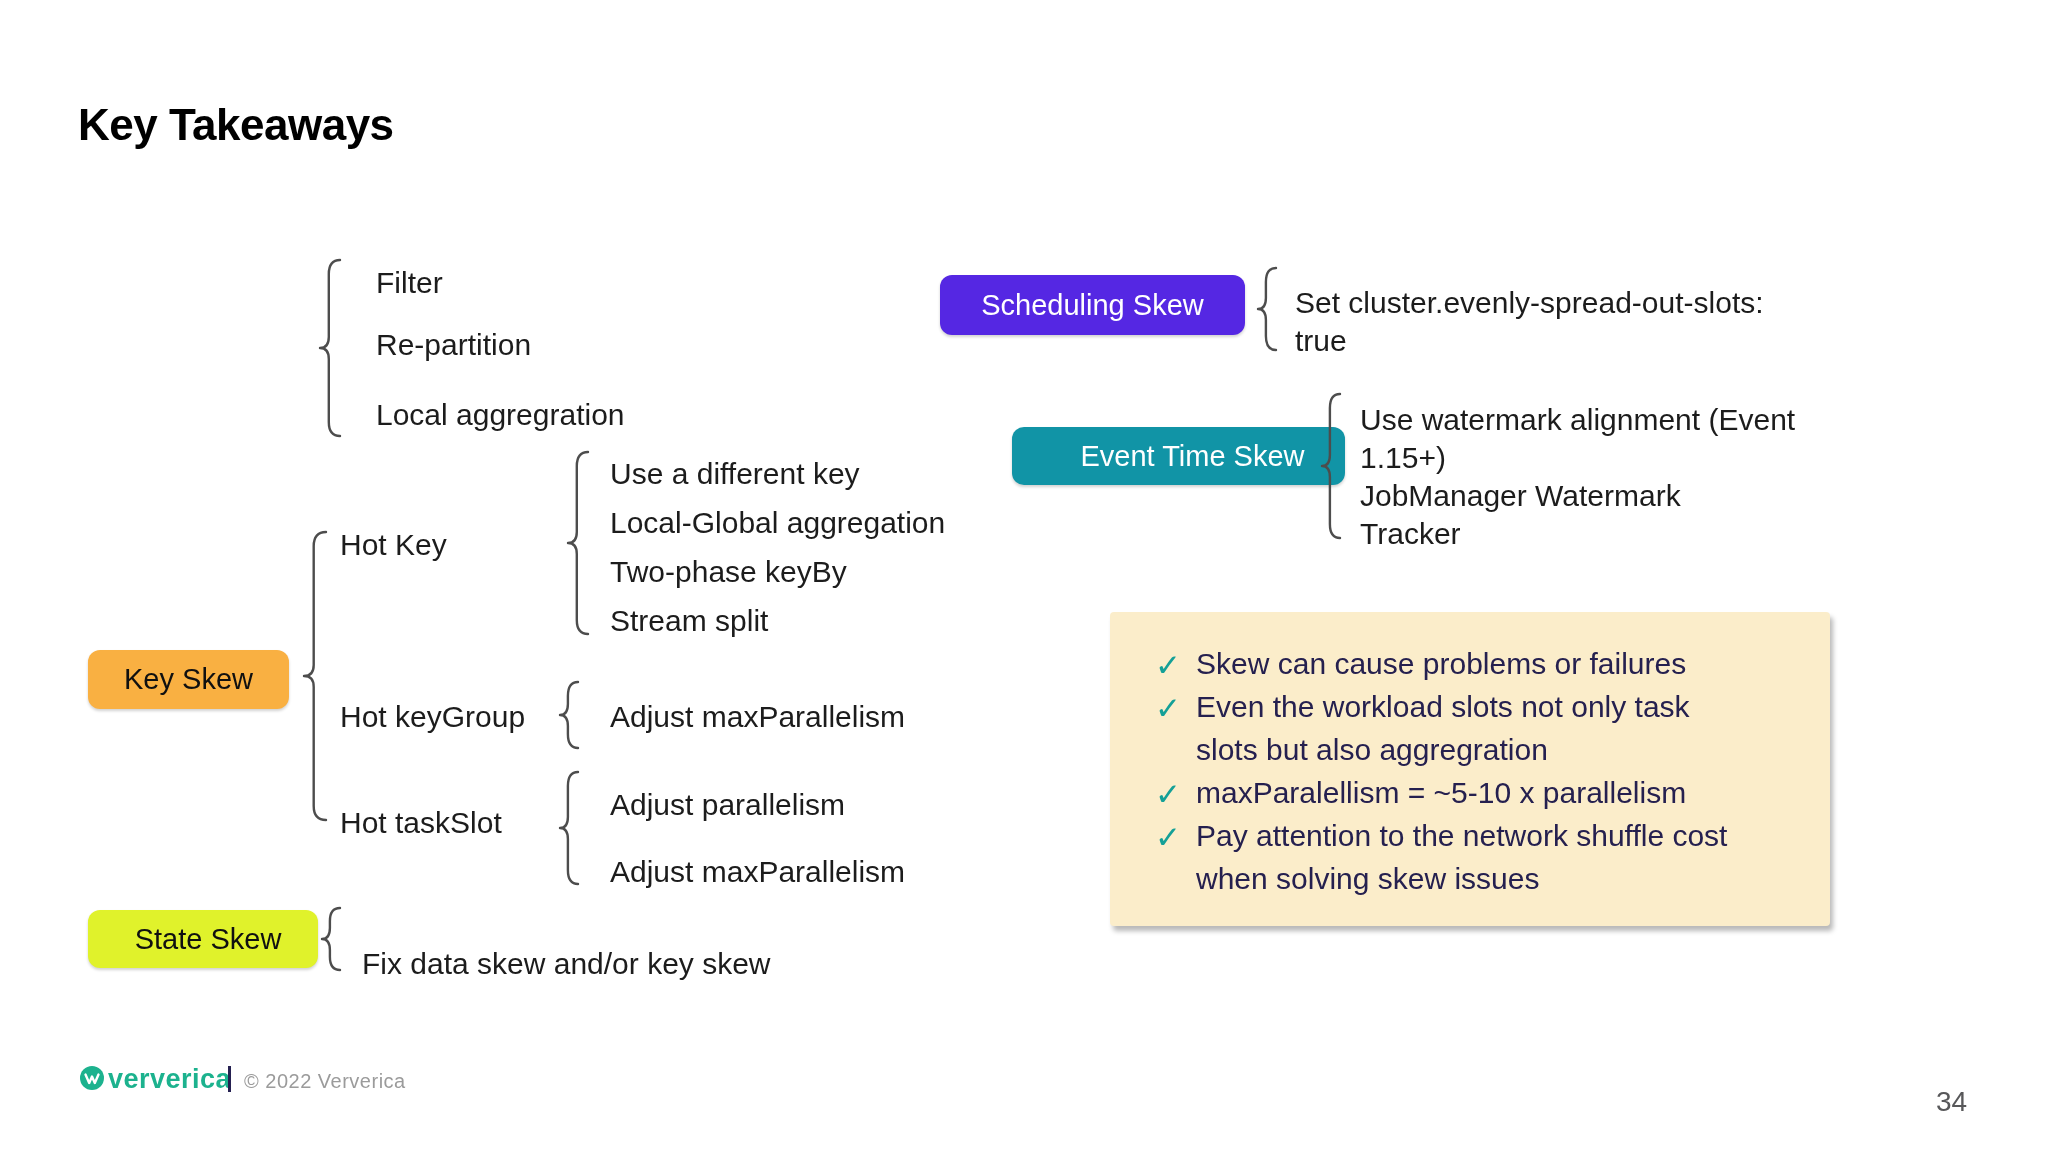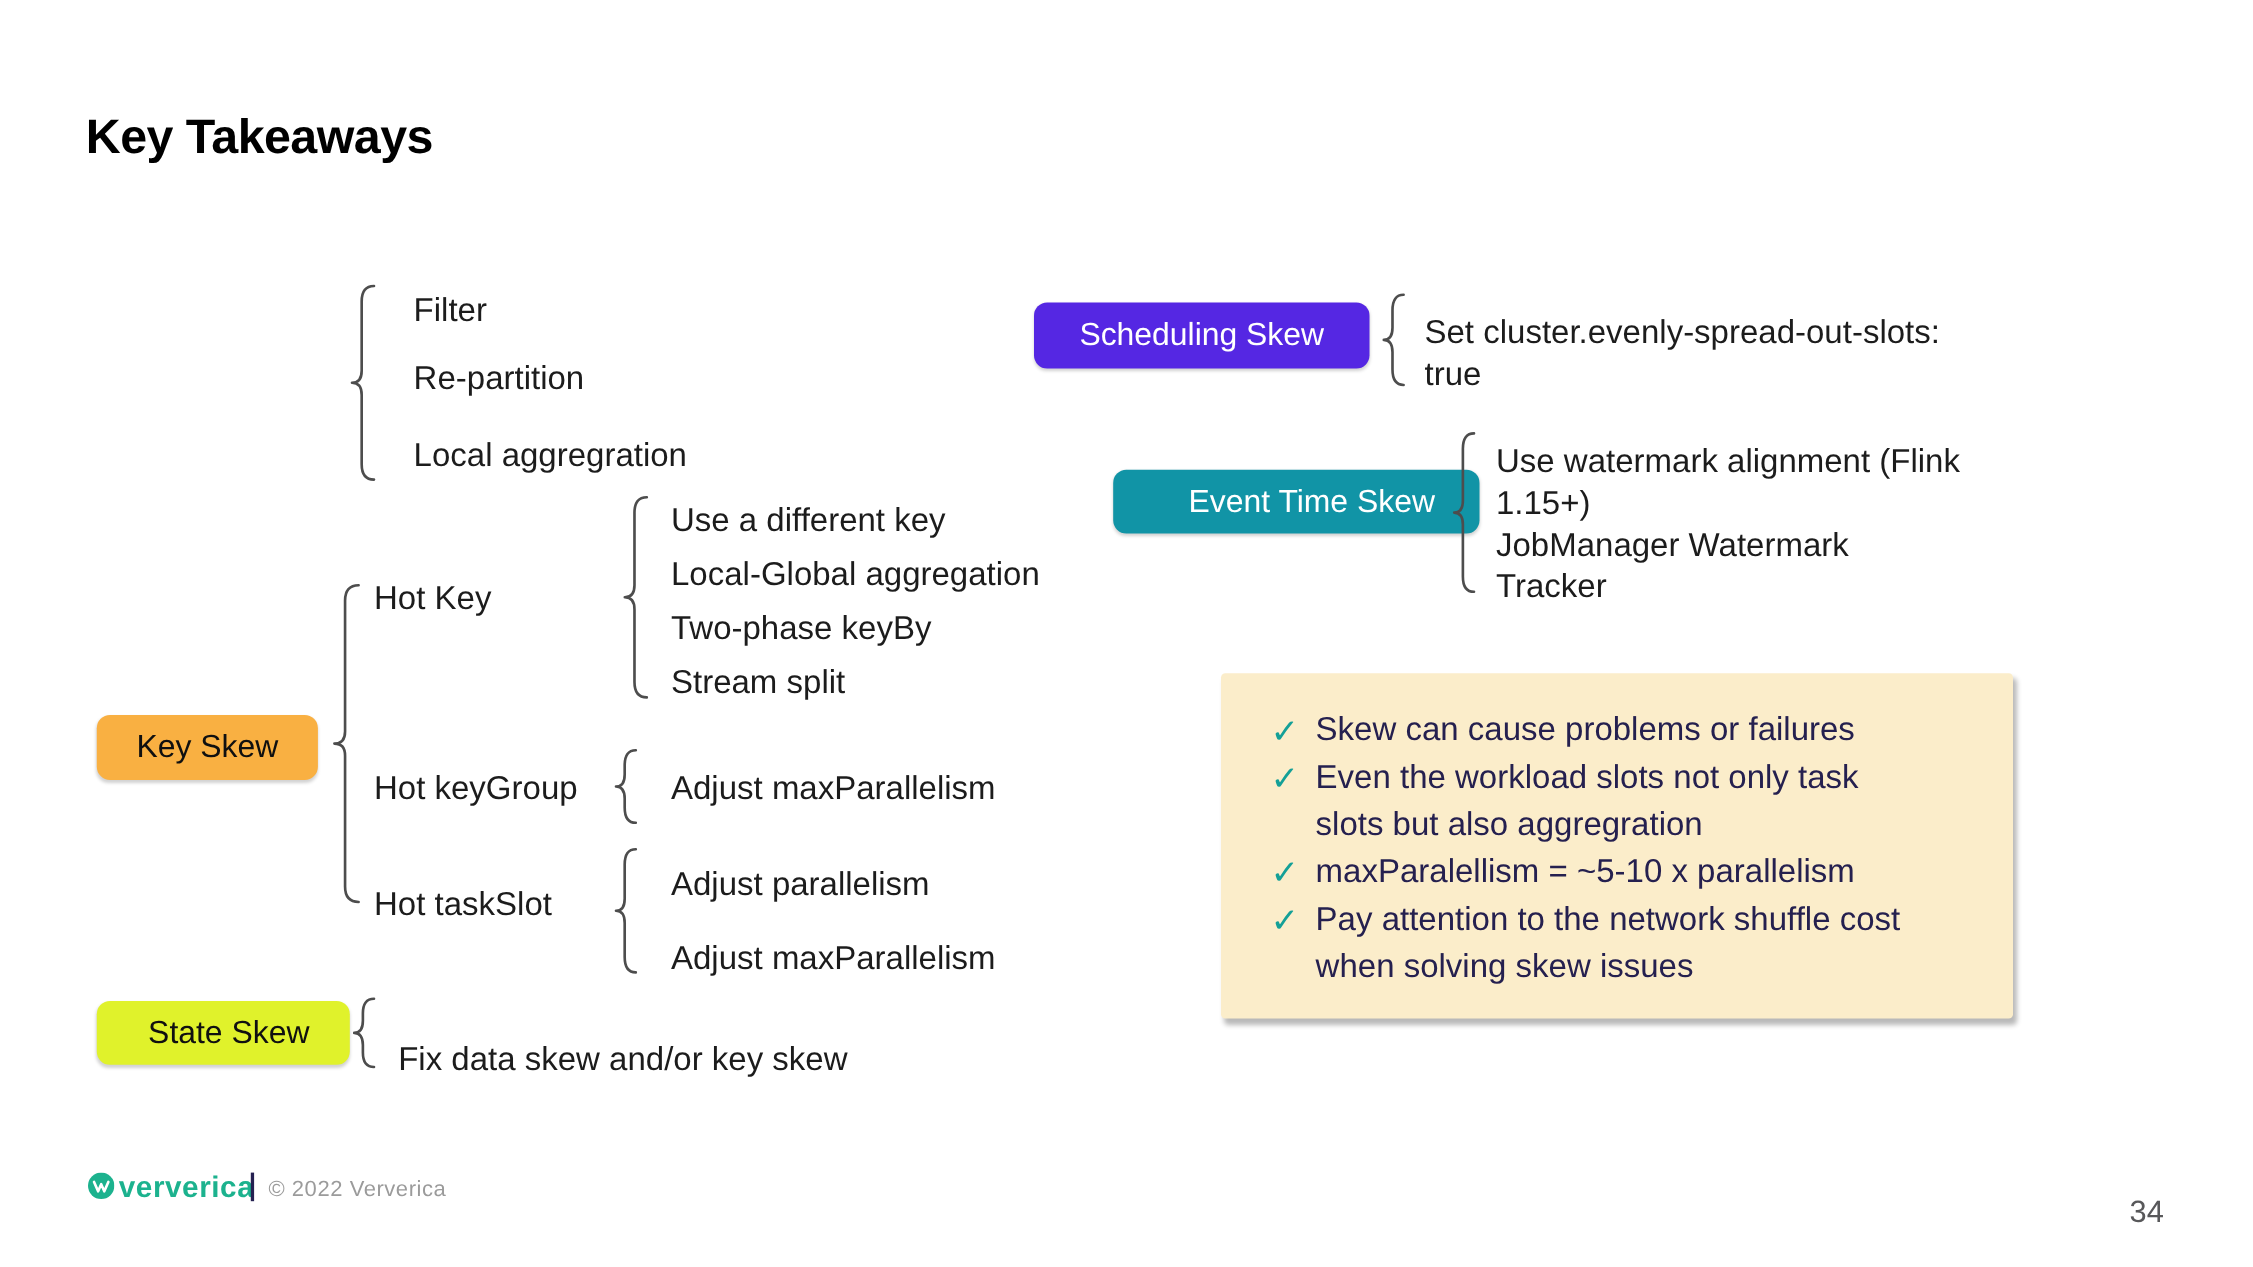--- a/index.html
+++ b/index.html
@@ -52,21 +52,21 @@
   <svg class="brace" style="left:1256px;top:266px" width="22" height="86" viewBox="0 0 22 86">
       <path d="M 20 2 Q 9.9 2 9.9 16 L 9.9 32 Q 9.9 43 2 43 Q 9.9 43 9.9 54 L 9.9 70 Q 9.9 84 20 84" fill="none" stroke="#4d4d4d" stroke-width="2.4" stroke-linecap="round" stroke-linejoin="round"></path>
     </svg>
   <div class="abs t" style="left:1295px;top:286px">Set cluster.evenly-spread-out-slots:</div>
   <div class="abs t" style="left:1295px;top:324px">true</div>
 
   <div class="badge badge-event">Event Time Skew</div>
   <svg class="brace" style="left:1320px;top:392px" width="22" height="148" viewBox="0 0 22 148">
       <path d="M 20 2 Q 9.9 2 9.9 16 L 9.9 63 Q 9.9 74 2 74 Q 9.9 74 9.9 85 L 9.9 132 Q 9.9 146 20 146" fill="none" stroke="#4d4d4d" stroke-width="2.4" stroke-linecap="round" stroke-linejoin="round"></path>
     </svg>
-  <div class="abs t" style="left:1360px;top:403px">Use watermark alignment (Flink</div>
+  <div class="abs t" style="left:1360px;top:403px">Use watermark alignment (Event</div>
   <div class="abs t" style="left:1360px;top:441px">1.15+)</div>
   <div class="abs t" style="left:1360px;top:479px">JobManager Watermark</div>
   <div class="abs t" style="left:1360px;top:517px">Tracker</div>
 
   <div class="badge badge-key">Key Skew</div>
   <svg class="brace" style="left:302px;top:530px" width="26" height="292" viewBox="0 0 26 292">
       <path d="M 24 2 Q 11.700000000000001 2 11.700000000000001 16 L 11.700000000000001 135 Q 11.700000000000001 146 2 146 Q 11.700000000000001 146 11.700000000000001 157 L 11.700000000000001 276 Q 11.700000000000001 290 24 290" fill="none" stroke="#4d4d4d" stroke-width="2.4" stroke-linecap="round" stroke-linejoin="round"></path>
     </svg>
 
   <div class="abs t" style="left:340px;top:528px">Hot Key</div>

